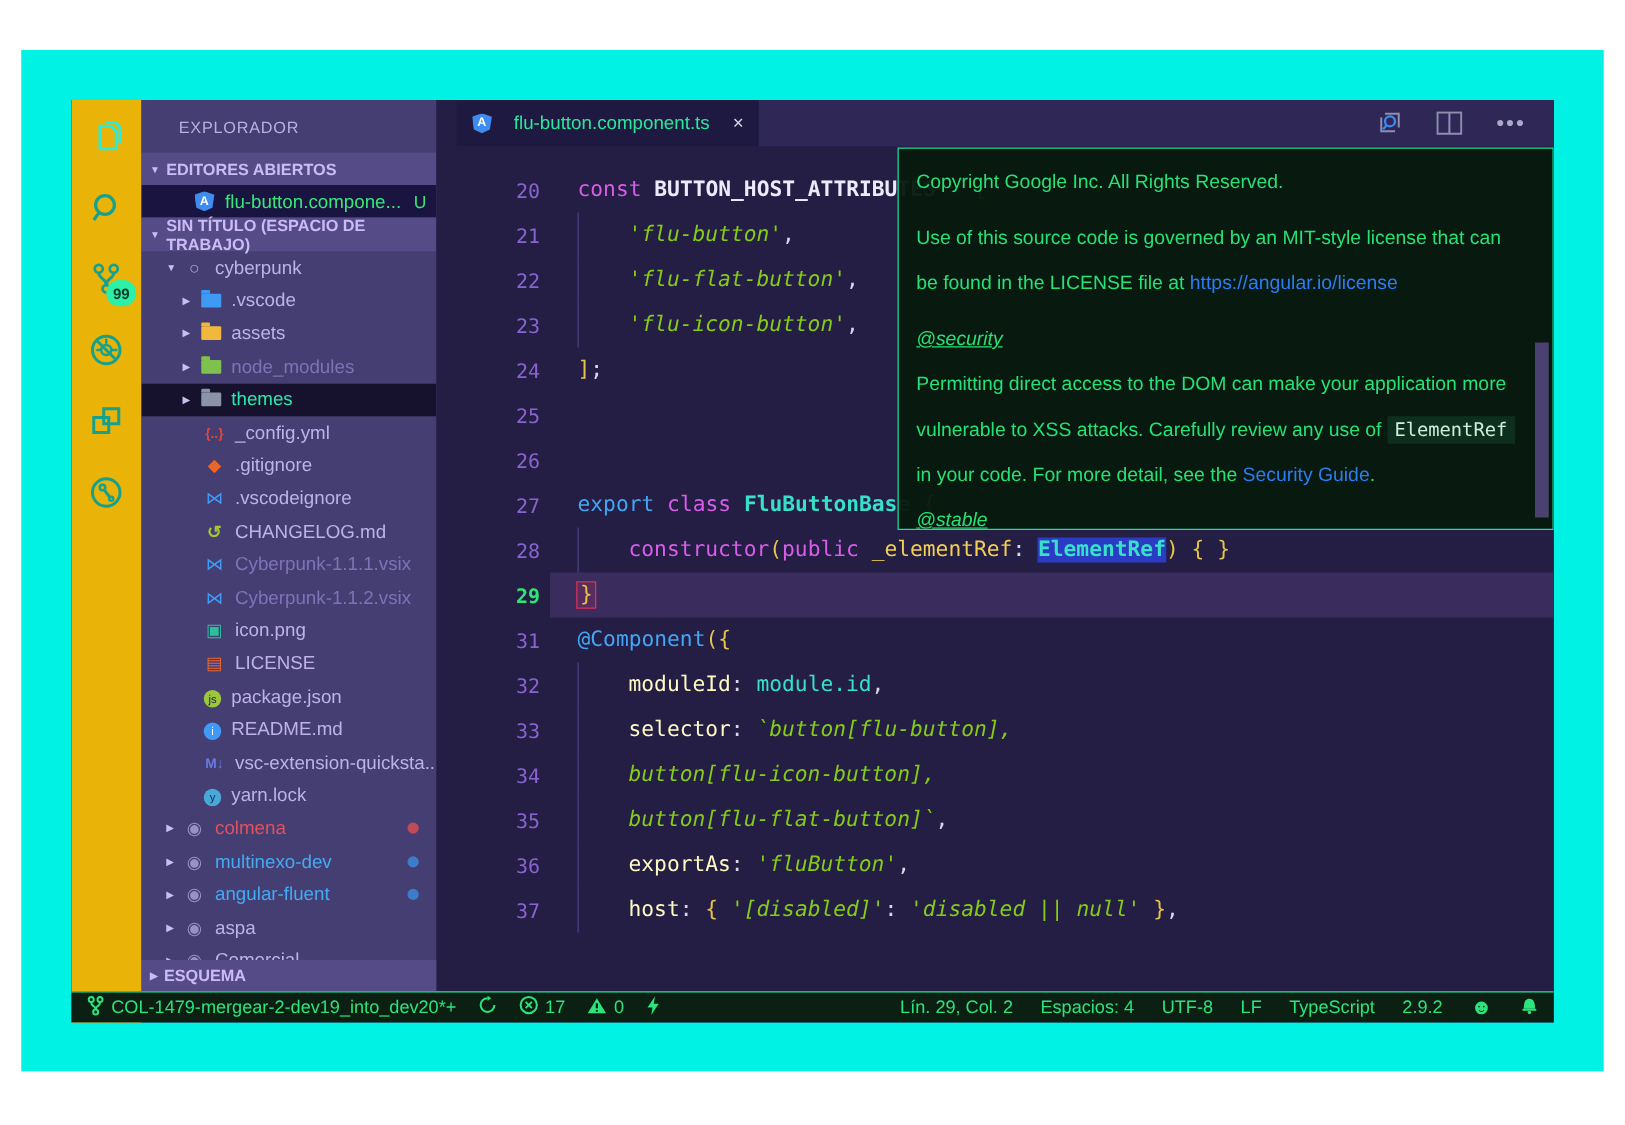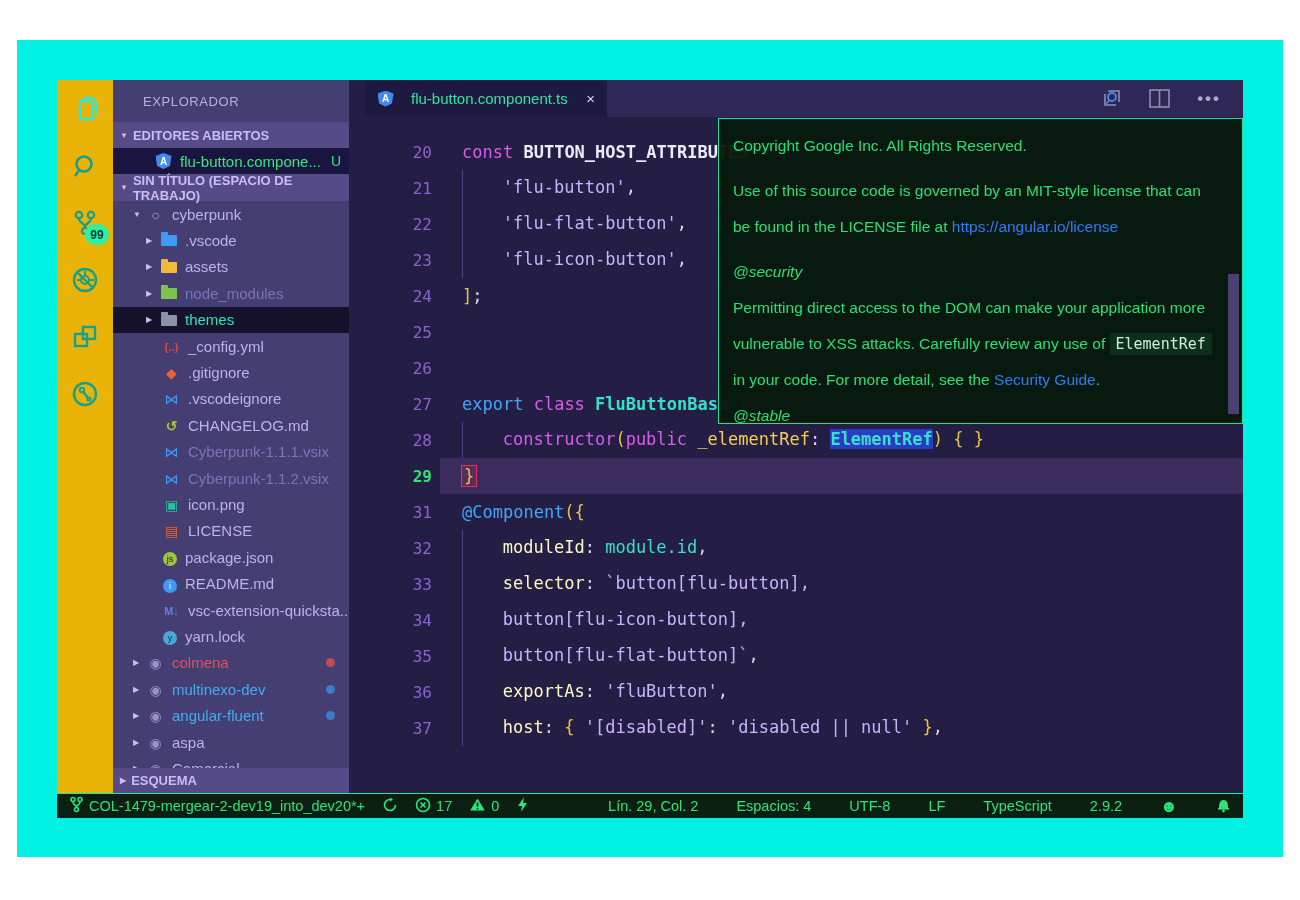--- a/index.html
+++ b/index.html
@@ -49,41 +49,41 @@
   .ed-actions{margin-left:auto;display:flex;align-items:center;gap:27px;padding-right:22px;}
   .ed-actions .icn{cursor:pointer;display:flex;}
   .code{position:absolute;left:0;right:0;top:37px;bottom:0;overflow:hidden;padding-top:17px;
     font-family:"DejaVu Sans Mono",monospace;font-size:17px;}
   .cl{height:36px;display:flex;align-items:center;position:relative;}
   .cl .gut{width:67px;text-align:right;color:#8a63d2;font-size:16px;flex:none;}
   .cl .ltxt{margin-left:30px;white-space:pre;position:relative;z-index:1;}
   .cl.cur::before{content:"";position:absolute;left:75px;right:0;top:0;bottom:0;background:#3b2c5e;}
   .cl.cur .gut{color:#2ee673;font-weight:bold;}
   .ind{display:inline-block;width:40.8px;border-left:1px solid #4a4185;height:36px;vertical-align:middle;}
-  .pk{color:#d85de8;} .bl{color:#42a6f5;} .st{color:#c4b5fd;} .wh{color:#d8d8ea;}
+  .pk{color:#d85de8;} .bl{color:#42a6f5;} .st{color:#84cc16;font-style:italic;} .wh{color:#d8d8ea;}
   .yw{color:#e5c44a;} .gr{color:#fef9c3;} .tl{color:#36e0c9;} .tlb{color:#36e0c9;font-weight:bold;}
   .vr{color:#eceafb;font-weight:bold;} .yv{color:#f3cf52;}
   .sel{background:#2b3cc4;color:#36e0c9;font-weight:bold;}
   .bm{color:#e5c44a;outline:1px solid #e0315a;background:rgba(224,49,90,.18);padding:0 2px;}
 
   
   .tooltip{position:absolute;left:661px;top:38px;width:525px;height:306px;z-index:8;
     background:rgba(7,25,15,.96);border:1px solid #1edfa0;overflow:hidden;padding:9px 14px 0 14px;}
   .tt-line{line-height:36px;font-size:15.5px;color:#26e175;white-space:nowrap;}
   .tt-line.gap{margin-top:9px;}
-  .tt-line .it{font-style:italic;}
+  .tt-line .it{font-style:italic;text-decoration:underline;}
   .tt-link{color:#2b7df2;cursor:pointer;}
   .tt-code{font-family:"DejaVu Sans Mono",monospace;font-size:15px;background:#0e2f1d;color:#cdeed8;padding:2px 6px;}
   .tt-scroll{position:absolute;right:3px;top:155px;width:11px;height:140px;background:#4a4170;}
 
   
   .statusbar{position:absolute;left:0;right:0;bottom:0;height:25px;background:#0b2013;border-top:1px solid #1fe8a8;
     display:flex;align-items:center;padding:0 12px;color:#2be47c;font-size:14.5px;z-index:9;}
   .sb-left{display:flex;align-items:center;gap:17px;}
-  .sb-right{margin-left:auto;display:flex;align-items:center;gap:38px;}
+  .sb-right{margin-left:auto;display:flex;align-items:center;gap:22px;}
   .st-item{display:flex;align-items:center;gap:5px;cursor:pointer;white-space:nowrap;}
   .st-item svg{stroke:#2be47c;fill:none;stroke-width:1.6;}
   .smiley{font-size:17px;line-height:1;}
 </style>
 </head>
 <body>
 
 <div class="frame">
   <div class="window">
 

